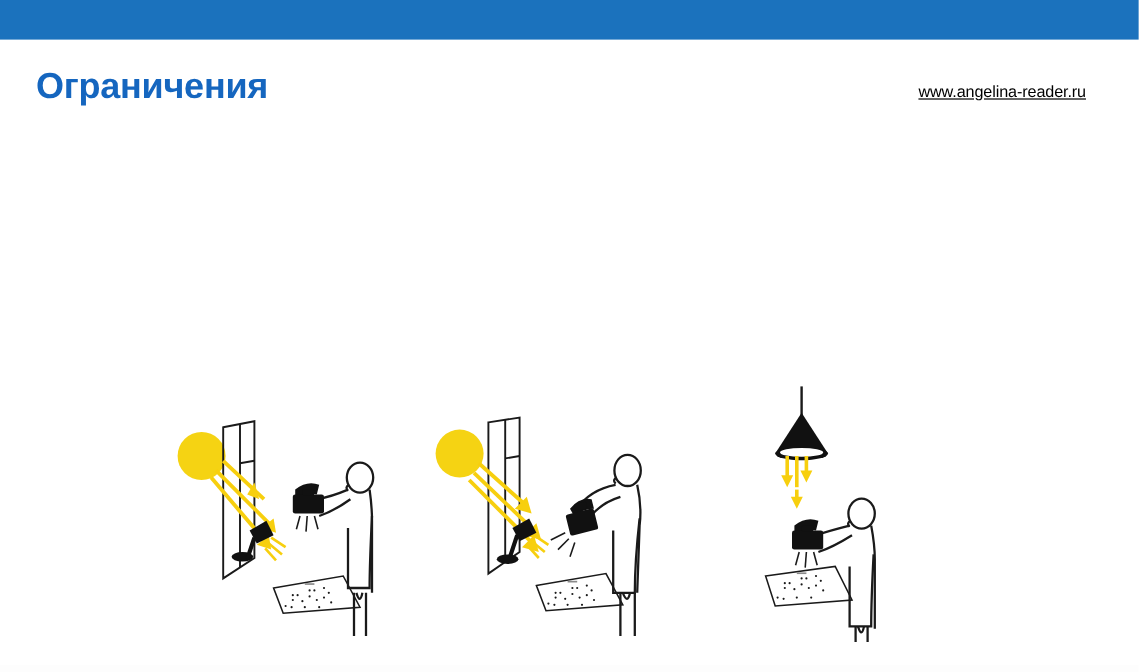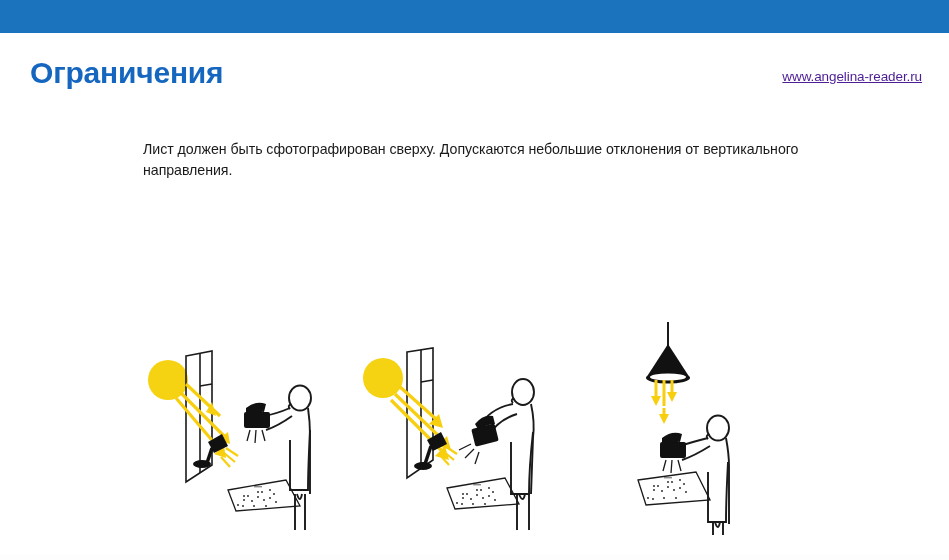--- a/index.html
+++ b/index.html
@@ -39,24 +39,24 @@
     left: 30px;
     top: 56px;
     font-size: 30px;
     font-weight: bold;
     color: #1566bf;
     letter-spacing: -0.2px;
     white-space: nowrap;
   }
   .site-link {
     position: absolute;
-    right: 51px;
+    right: 68px;
     top: 69px;
     font-size: 13.5px;
-    color: #4c1d95;
+    color: #000000;
     letter-spacing: -0.1px;
     white-space: nowrap;
   }
   .body-text {
     position: absolute;
     left: 143px;
     top: 139px;
     width: 672px;
   }
   .para {
@@ -87,21 +87,20 @@
 
 <div class="slide">
 
   <div class="top-bar"></div>
 
   <div class="slide-title">Ограничения</div>
 
   <a class="site-link" href="#">www.angelina-reader.ru</a>
 
   <div class="body-text">
-    <p class="para">Лист должен быть сфотографирован сверху. Допускаются небольшие отклонения от вертикального направления.</p>
   </div>
 
   <div class="figures">
 
     <div class="fig fig-1">
       <svg width="200" height="215" viewBox="0 0 200 215">
         <g>
           <ellipse cx="28" cy="60" rx="20" ry="20" fill="#f5d313"></ellipse>
         </g>
         <g fill="none" stroke="#1a1a1a" stroke-width="1.6">

